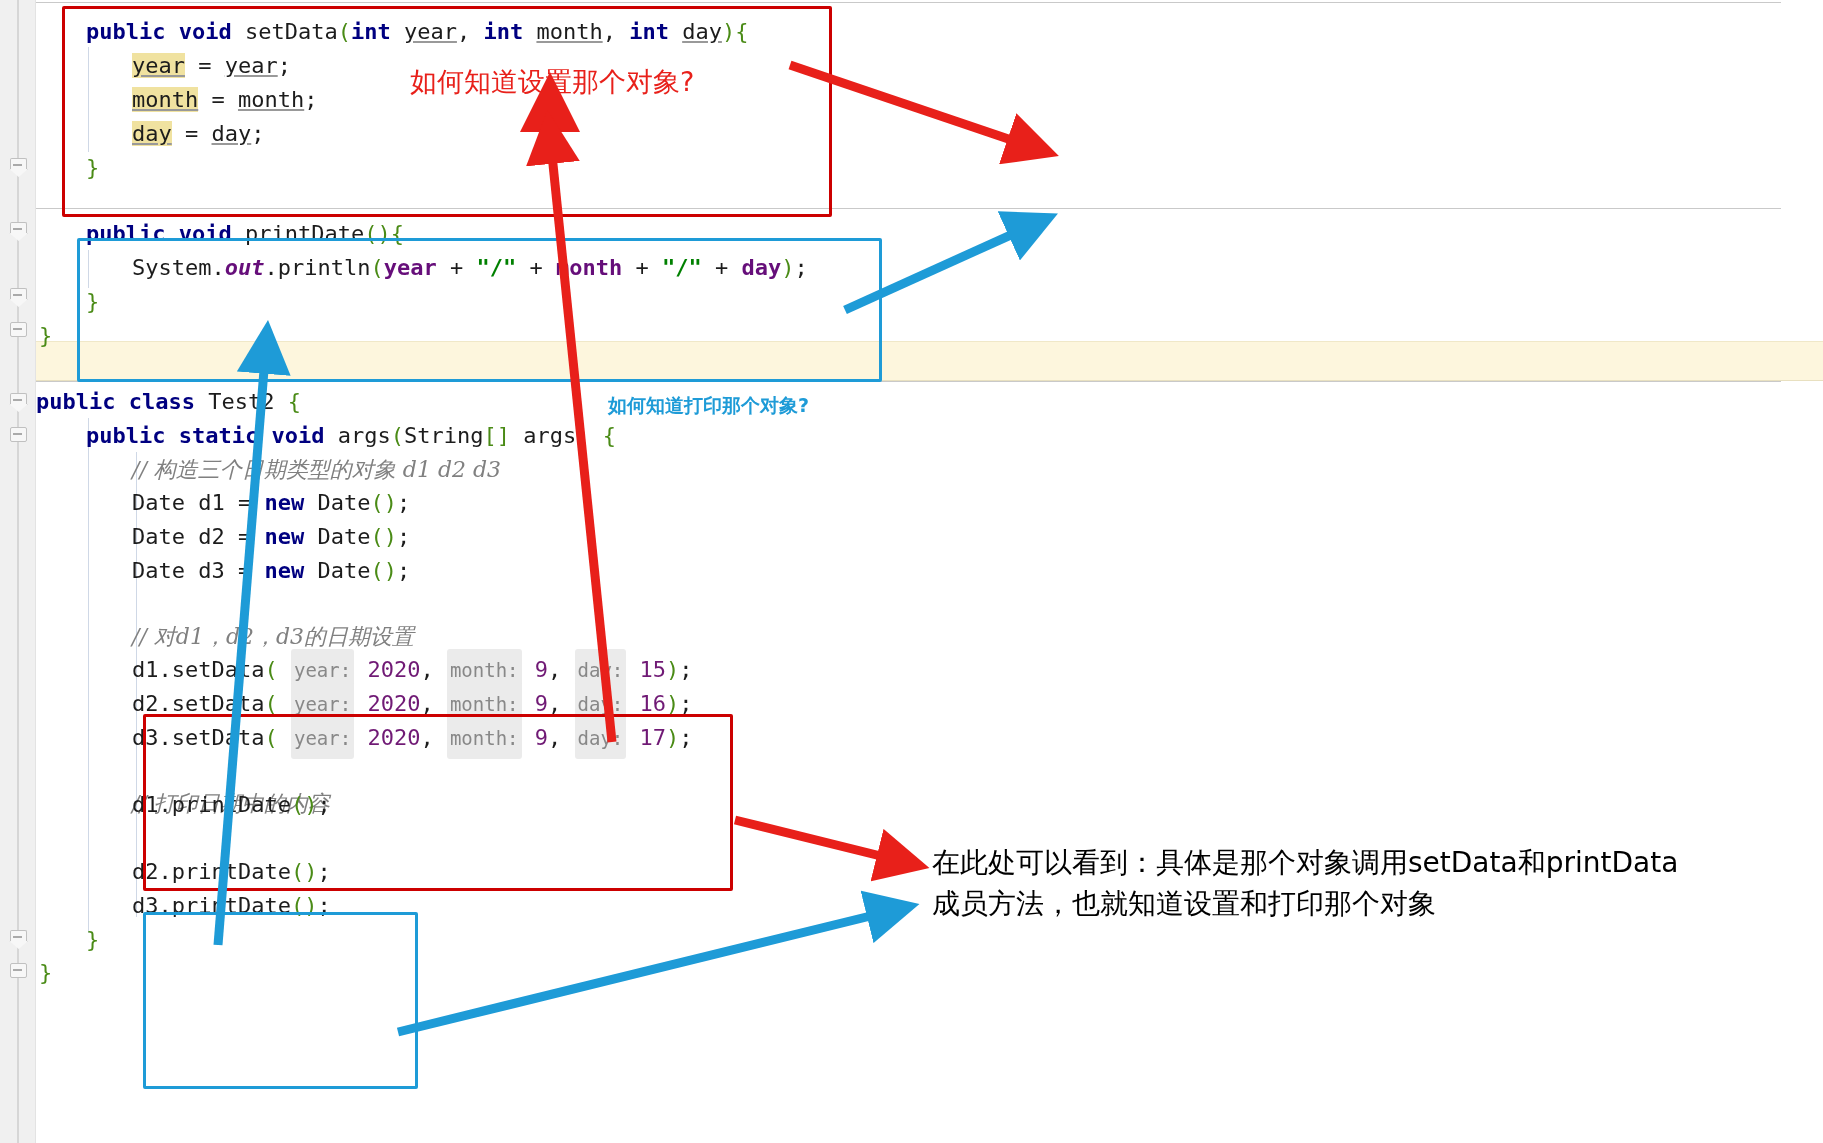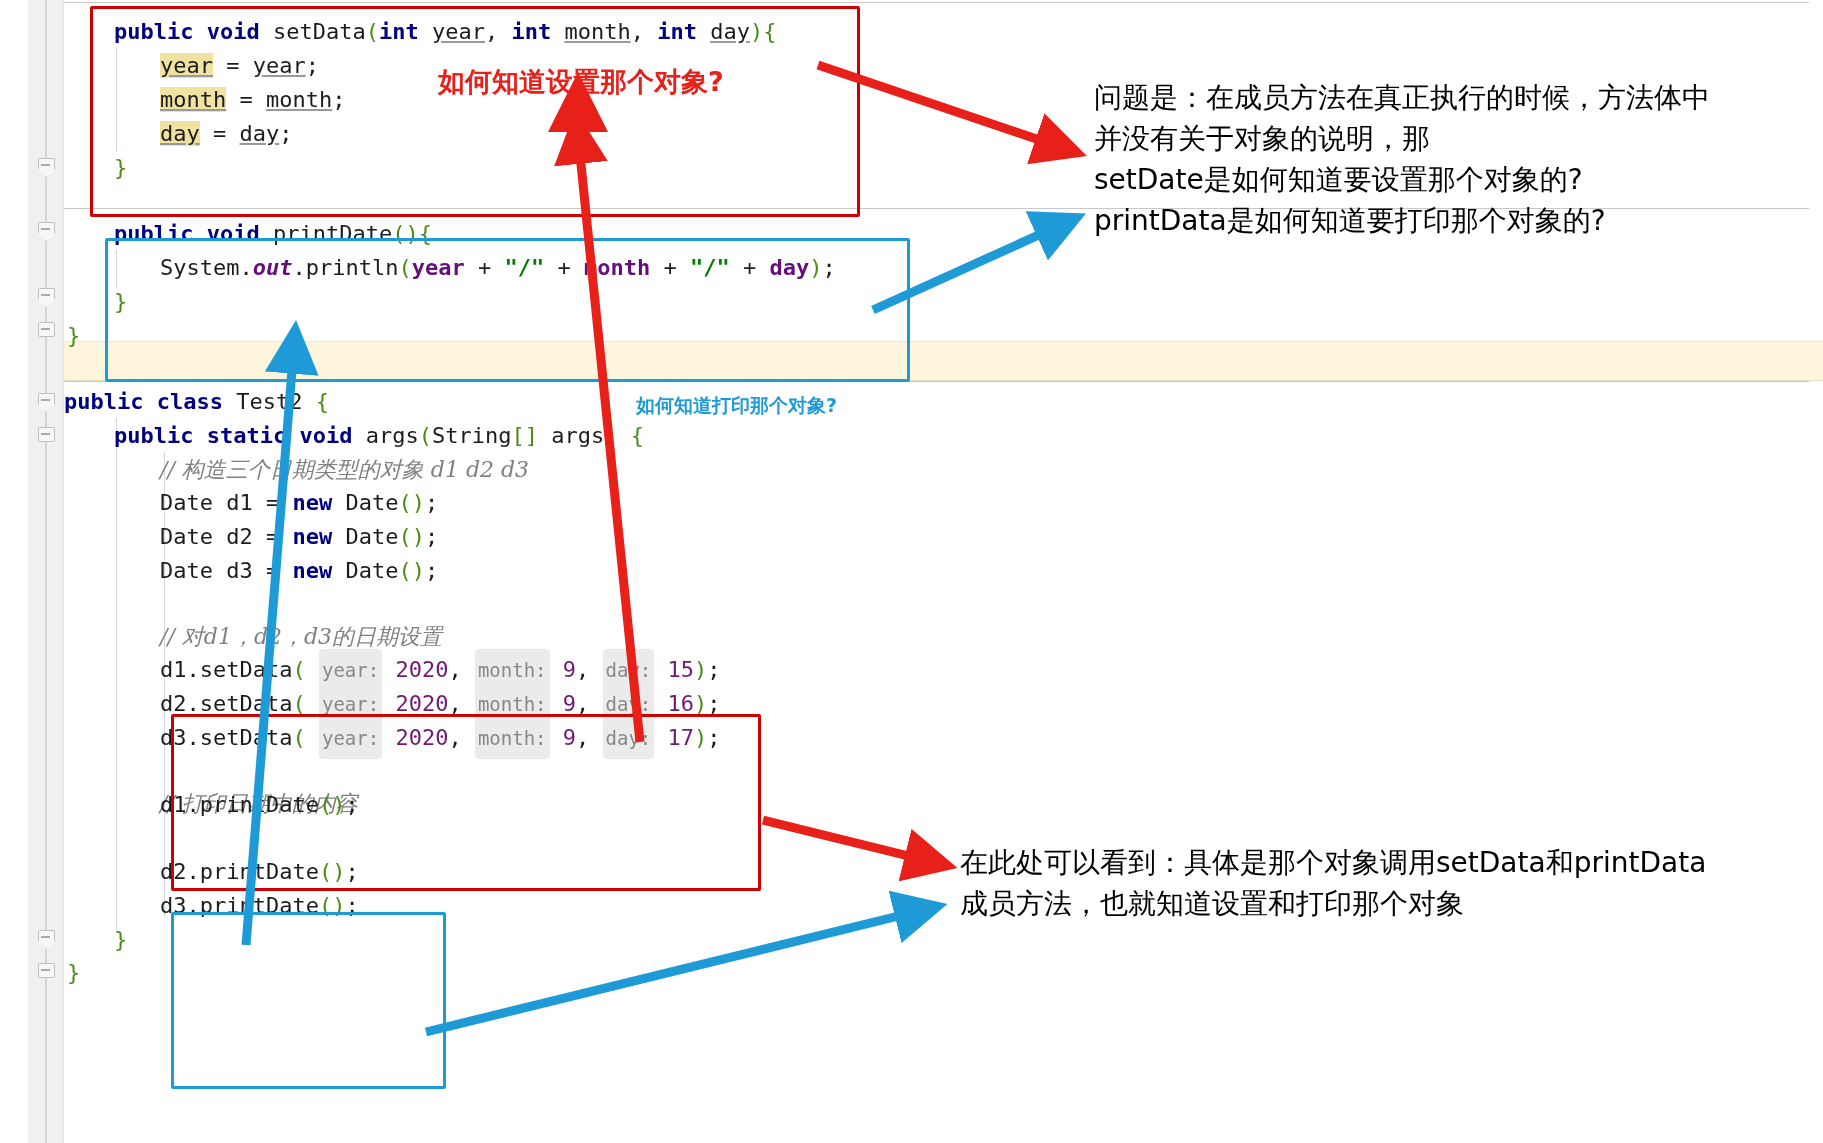--- a/index.html
+++ b/index.html
@@ -4,21 +4,21 @@
 <style>
   * { box-sizing: border-box; }
   html, body { margin:0; padding:0; }
   body {
     width: 1823px; height: 1143px;
     background: #ffffff;
     font-family: "DejaVu Sans Mono", "Liberation Mono", monospace;
     overflow: hidden;
     position: relative;
   }
-  #root { position:absolute; inset:0;margin-left:28px; }
+  #root { position:absolute; inset:0; }
 
   
   .gutter {
     position:absolute; left:0; top:0; width:36px; height:1143px;
     background:#f0f0f0; border-right:1px solid #e3e3e3;
   }
   .gutter-line {
     position:absolute; left:17px; top:0; width:2px; height:1143px; background:#d6d6d6;
   }
   .fold {
@@ -85,21 +85,21 @@
   
   .anno-box { position:absolute; border:3px solid #cc0000; border-radius:2px; }
   .anno-box.blue { border-color:#1e9bd7; }
 
   
   .anno-text {
     position:absolute;
     font-family:"DejaVu Sans","Liberation Sans",sans-serif;
     white-space:pre-line;
   }
-  .anno-red { color:#e8201a; font-size:27px; font-weight:700; }
+  .anno-red { color:#e8201a; font-size:27px; font-weight:400; }
   .anno-blue { color:#1e9bd7; font-size:19px; font-weight:700; }
   .anno-black { color:#000000; font-size:28px; line-height:41px; }
 
   svg.overlay { position:absolute; left:0; top:0; width:1823px; height:1143px; pointer-events:none; }
 </style>
 </head>
 <body>
 
 <div id="root">
 
@@ -186,24 +186,20 @@
   <div class="anno-box blue" style="left:77px; top:238px; width:805px; height:144px;"></div>
 
   <div class="anno-box" style="left:143px; top:714px; width:590px; height:177px;"></div>
 
   <div class="anno-box blue" style="left:143px; top:912px; width:275px; height:177px;"></div>
 
   <div class="anno-text anno-red" style="left:410px; top:64px;">如何知道设置那个对象?</div>
 
   <div class="anno-text anno-blue" style="left:608px; top:393px;">如何知道打印那个对象?</div>
 
-  <div class="anno-text anno-black" style="left:1066px; top:77px;">问题是：在成员方法在真正执行的时候，方法体中
-并没有关于对象的说明，那
-setDate是如何知道要设置那个对象的?
-printData是如何知道要打印那个对象的?</div>
 
   <div class="anno-text anno-black" style="left:932px; top:842px;">在此处可以看到：具体是那个对象调用setData和printData
 成员方法，也就知道设置和打印那个对象</div>
 
   <svg class="overlay" viewBox="0 0 1823 1143">
     <defs>
       <marker id="ah-red" markerWidth="6" markerHeight="6" refX="3.2" refY="3" orient="auto">
         <path d="M0,0 L6,3 L0,6 z" fill="#e8201a"></path>
       </marker>
       <marker id="ah-blue" markerWidth="6" markerHeight="6" refX="3.2" refY="3" orient="auto">

